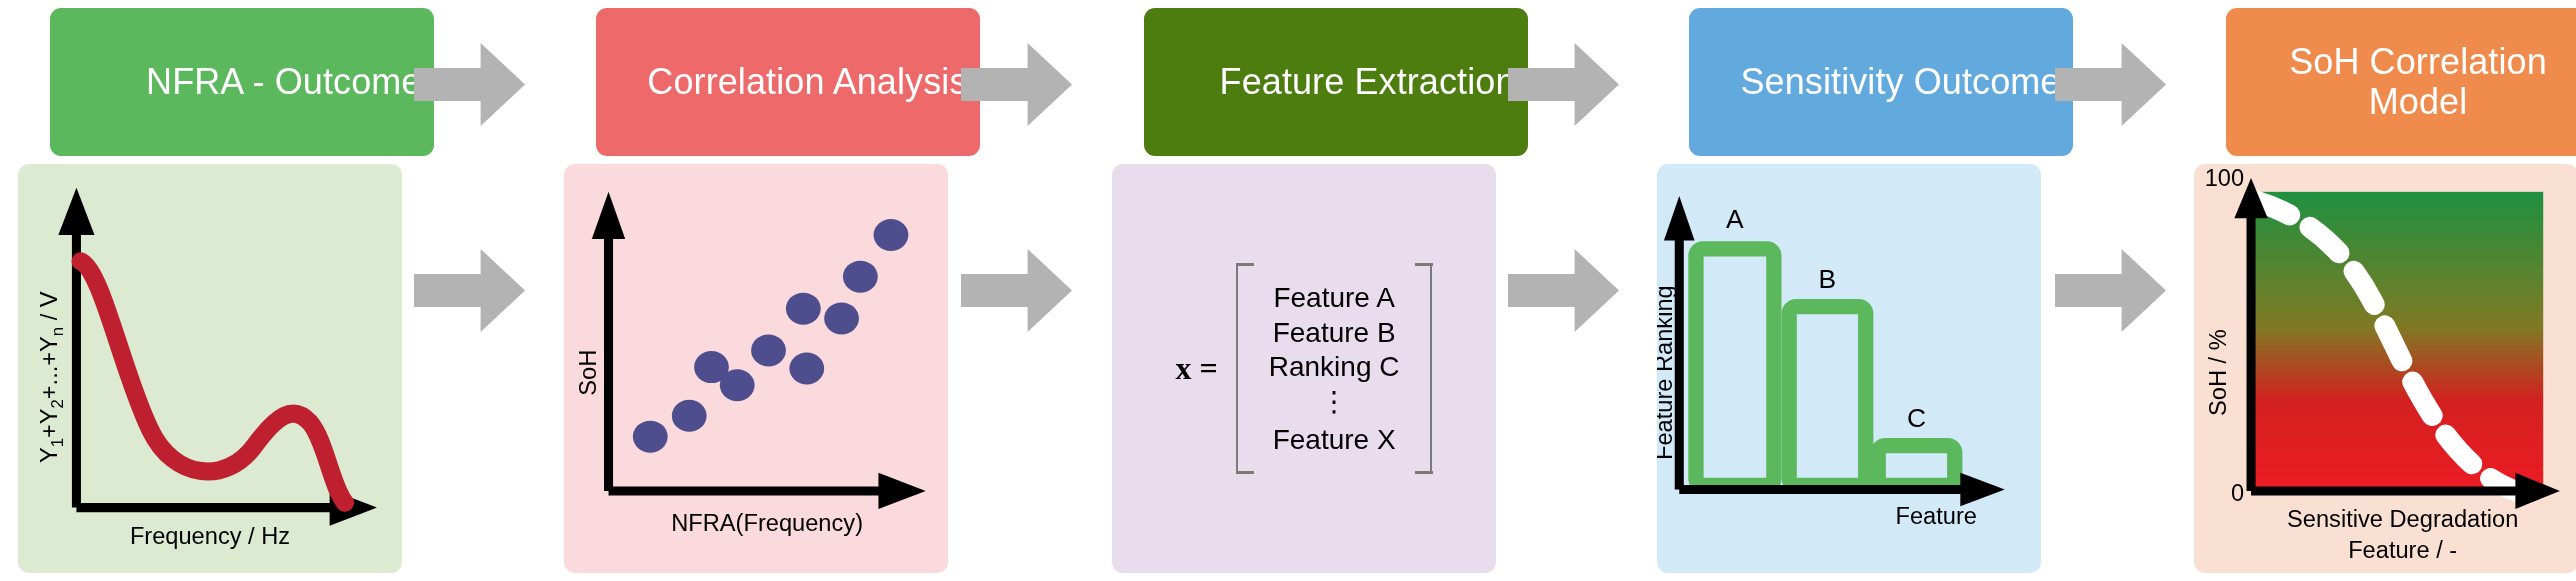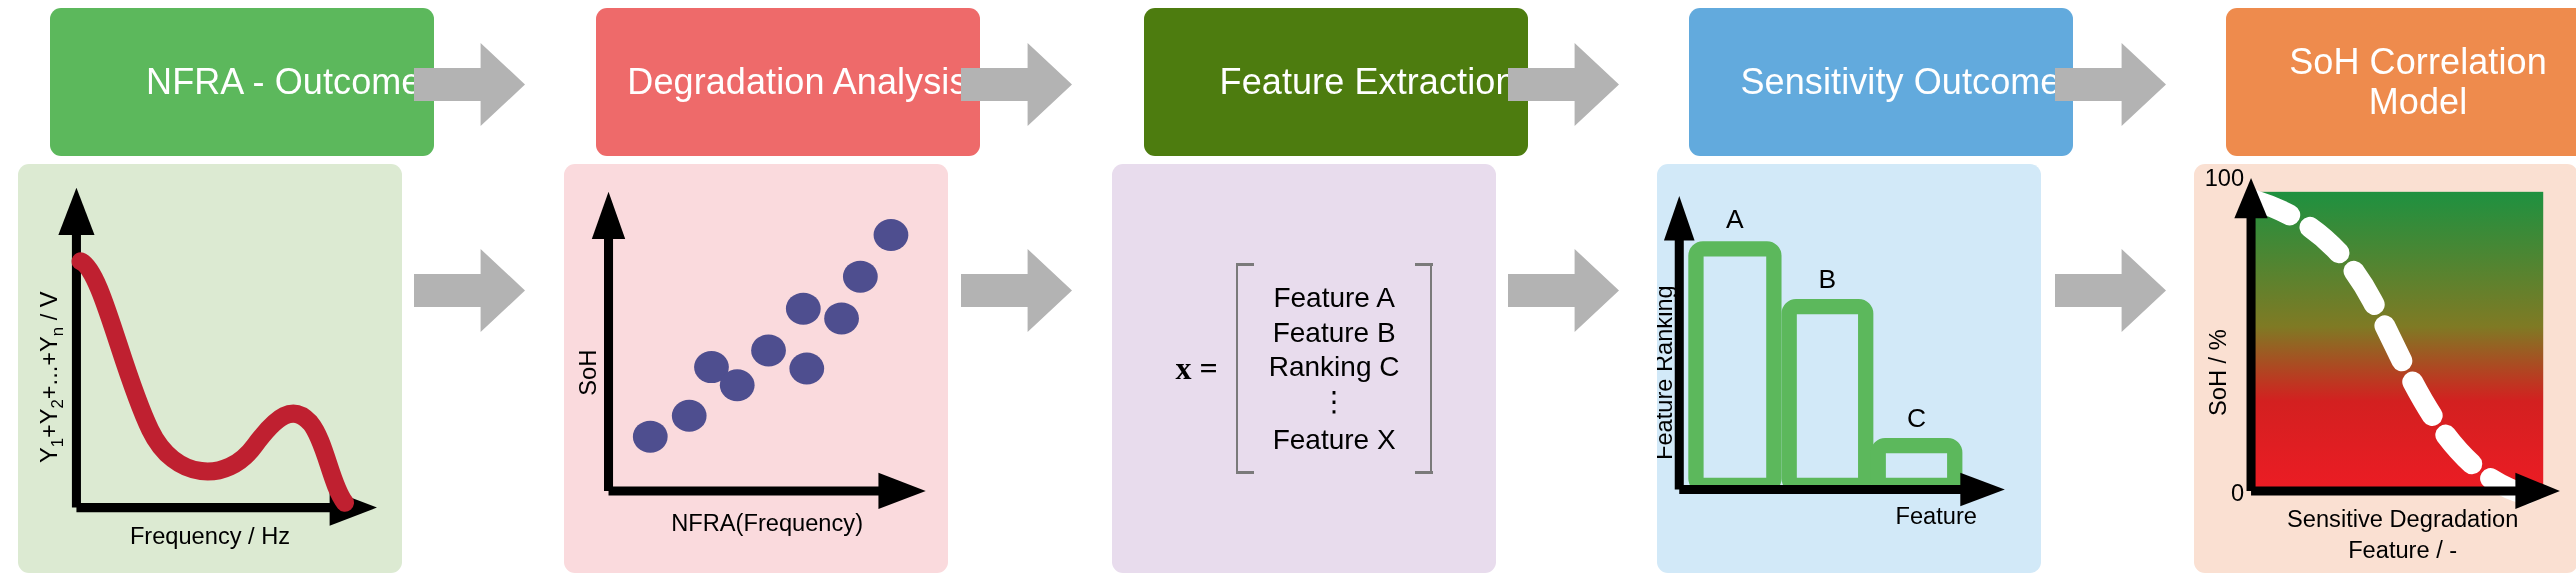--- a/index.html
+++ b/index.html
@@ -181,21 +181,21 @@
     </svg>
   </div>
   <div class="arrow" style="left:414px">
     <svg viewBox="0 0 160 120" preserveAspectRatio="none">
       <polygon points="0,36 96,36 96,0 160,60 96,120 96,84 0,84" fill="#b3b3b3"></polygon>
     </svg>
   </div>
 
   <div class="stage" style="left:564px">
     <div class="stage-header" style="background:#ee6a6a">
-      <span class="title">Degradation Analysis</span>
+      <span class="title">Correlation Analysis</span>
     </div>
     <div class="stage-body" style="background:#fadadd">
       <div class="plot">
         <svg viewBox="0 0 552 588" preserveAspectRatio="none">
           <g stroke="#000" stroke-width="13" fill="#000">
             <line x1="64" y1="100" x2="64" y2="470"></line>
             <polygon points="64,40 40,108 88,108" stroke="none"></polygon>
           </g>
           <g stroke="#000" stroke-width="13" fill="#000">
             <line x1="64" y1="470" x2="462" y2="470"></line>

